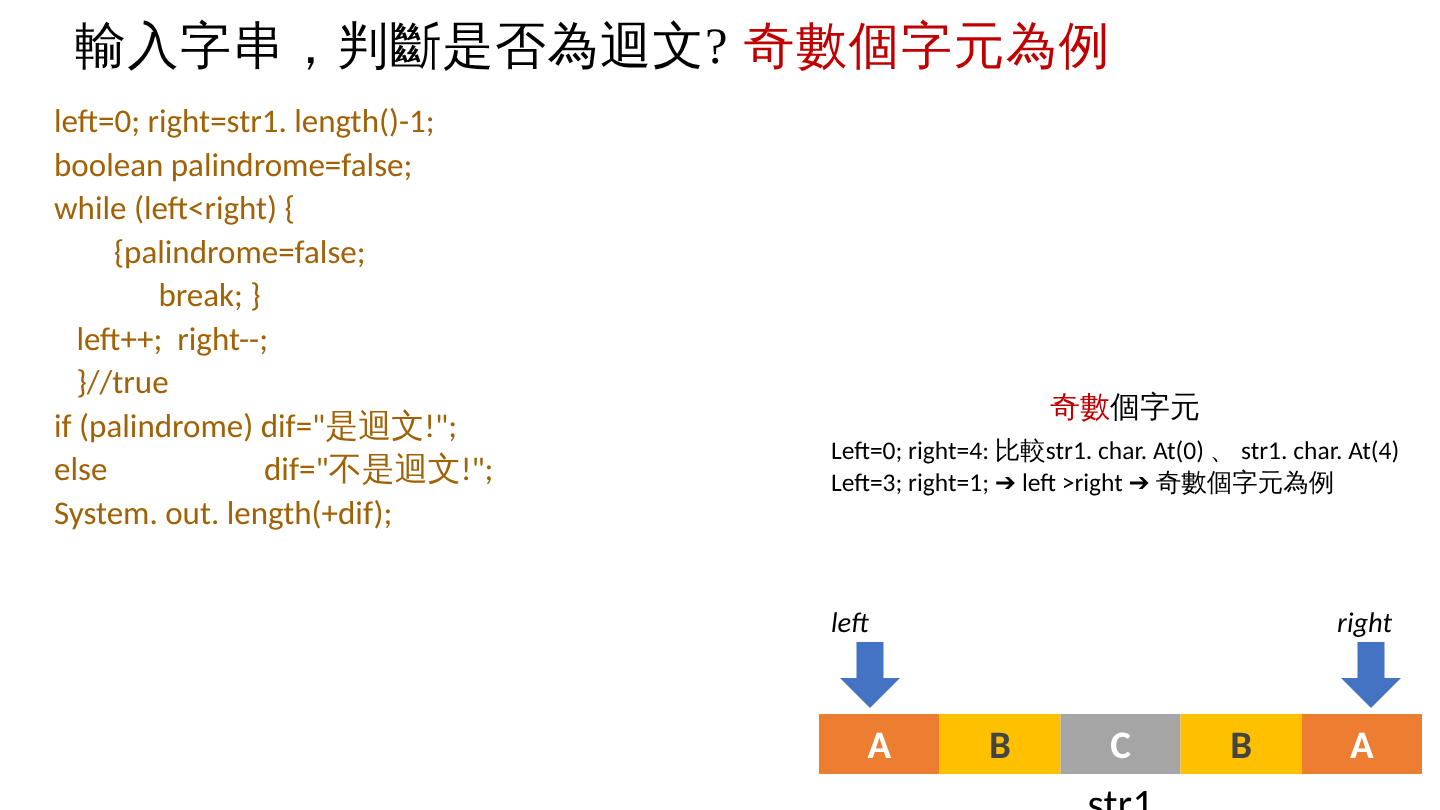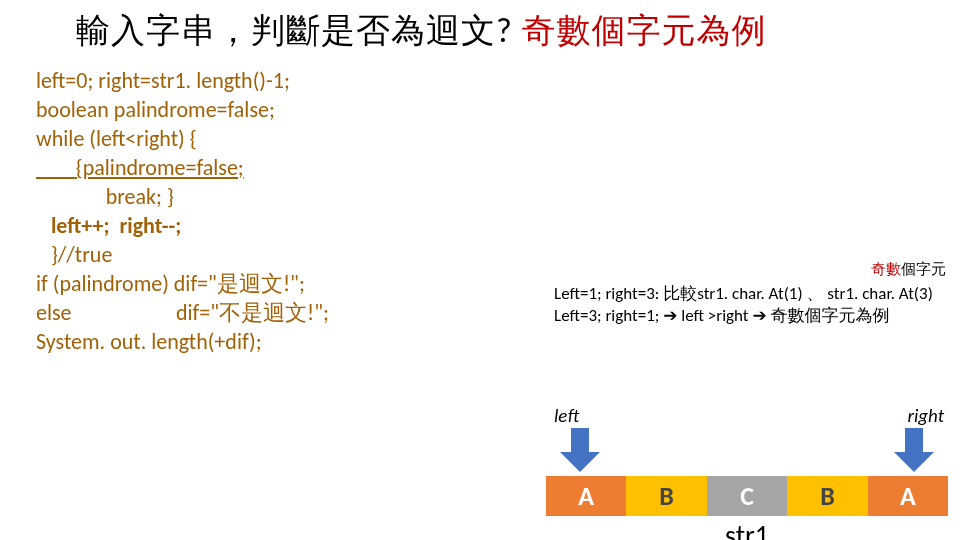--- a/index.html
+++ b/index.html
@@ -1,28 +1,28 @@
 <!DOCTYPE html>
 <html><head>
 <meta charset="utf-8">
 <style>
   * { margin:0; padding:0; box-sizing:border-box; }
   body { width:960px; height:540px; background:#fff; font-family:"Calibri","Microsoft JhengHei",sans-serif; position:relative; overflow:hidden; }
-  .title { font-size:34px; color:#000; padding:8px 0 0 76px; letter-spacing:1px; }
+  .title { font-size:34px; color:#000; padding:8px 0 0 50px; letter-spacing:1px;font-family:Liberation Serif, serif; }
   .title .red { color:#c00000; }
   .code { font-size:22px; color:#a16207; padding:12px 0 0 36px; line-height:1.32; }  
   .code .comment { font-size:18px; }
   .sidebox { position:absolute; right:14px; top:260px; width:392px; font-size:17px; line-height:1.28; color:#000; }
-  .sidebox .odd { text-align:right; font-size:15px; margin-bottom:4px; }
+  .sidebox .odd { text-align:center; font-size:20px; margin-bottom:4px; }
   .sidebox .odd .r1 { color:#c00000; }
   .sidebox .arrow-sym { font-family:Arial,sans-serif; }
   .diagram { position:absolute; left:546px; top:404px; width:402px; }
   .labels-lr { position:relative; height:24px; font-size:19px;font-style:italic; }
   .labels-lr .l { position:absolute; left:8px; } 
-  .labels-lr .r { position:absolute; right:4px; }
+  .labels-lr .r { position:absolute; right:20px; }
   .arrows { position:relative; height:48px; }
   .arrow { position:absolute; width:44px; height:44px; }
   .arrow.a-left { left:12px; }
   .arrow.a-right { right:12px; }
   .arrow .shaft { position:absolute; left:50%; top:0; width:18px; height:26px; background:#4473c4; transform:translateX(-50%); }
   .arrow .head { position:absolute; left:50%; top:24px; width:0; height:0; border-left:20px solid transparent; border-right:20px solid transparent; border-top:20px solid #4473c4; transform:translateX(-50%); }
   .cells { display:flex; width:100%; }
   .cell { flex:1; height:40px; display:flex; align-items:center; justify-content:center; font-size:26px; font-weight:bold; color:#fff; }
   .c0 { background:#ed7d31; }
   .c1 { background:#ffc000; color:#444; }
@@ -35,32 +35,32 @@
 <body>
 
 <div class="title">
   <span>輸入字串，判斷是否為迴文? </span><span class="red">奇數個字元為例</span>
 </div>
 
 <div class="code">
   <div>left=0; right=str1. length()-1;</div>
   <div><span>boolean palindrome=</span><span>false</span><span>;</span></div>
   <div>while (left&lt;right) {</div>
-  <div style="white-space:pre;text-decoration:underline;">        {palindrome=false;</div>
+  <div style="white-space:pre;">        {palindrome=false;</div>
   <div style="white-space:pre;">              break; }</div>
-  <div style="white-space:pre;font-weight:bold;">   left++;  right--;</div>
+  <div style="white-space:pre;">   left++;  right--;</div>
   <div style="white-space:pre;">   }//true</div>
   <div>if (palindrome)  dif="是迴文!";</div>
   <div style="white-space:pre;">else                     dif="不是迴文!";</div>
   <div>System. out. length(+dif);</div>
 </div>
 
 <div class="sidebox">
   <div class="odd"><span class="r1">奇數</span><span>個字元</span></div>
-  <div>Left=1; right=3: 比較str1. char. At(1) 、 str1. char. At(3)</div>
+  <div>Left=0; right=4: 比較str1. char. At(0) 、 str1. char. At(4)</div>
   <div><span>Left=3; right=1; </span><span class="arrow-sym">➔</span><span> left &gt;right </span><span class="arrow-sym">➔</span><span> 奇數個字元為例</span></div>
 </div>
 
 <div class="diagram">
   <div class="labels-lr">
     <span class="l">left</span>
     <span class="r">right</span>
   </div>
   <div class="arrows">
     <div class="arrow a-left">

